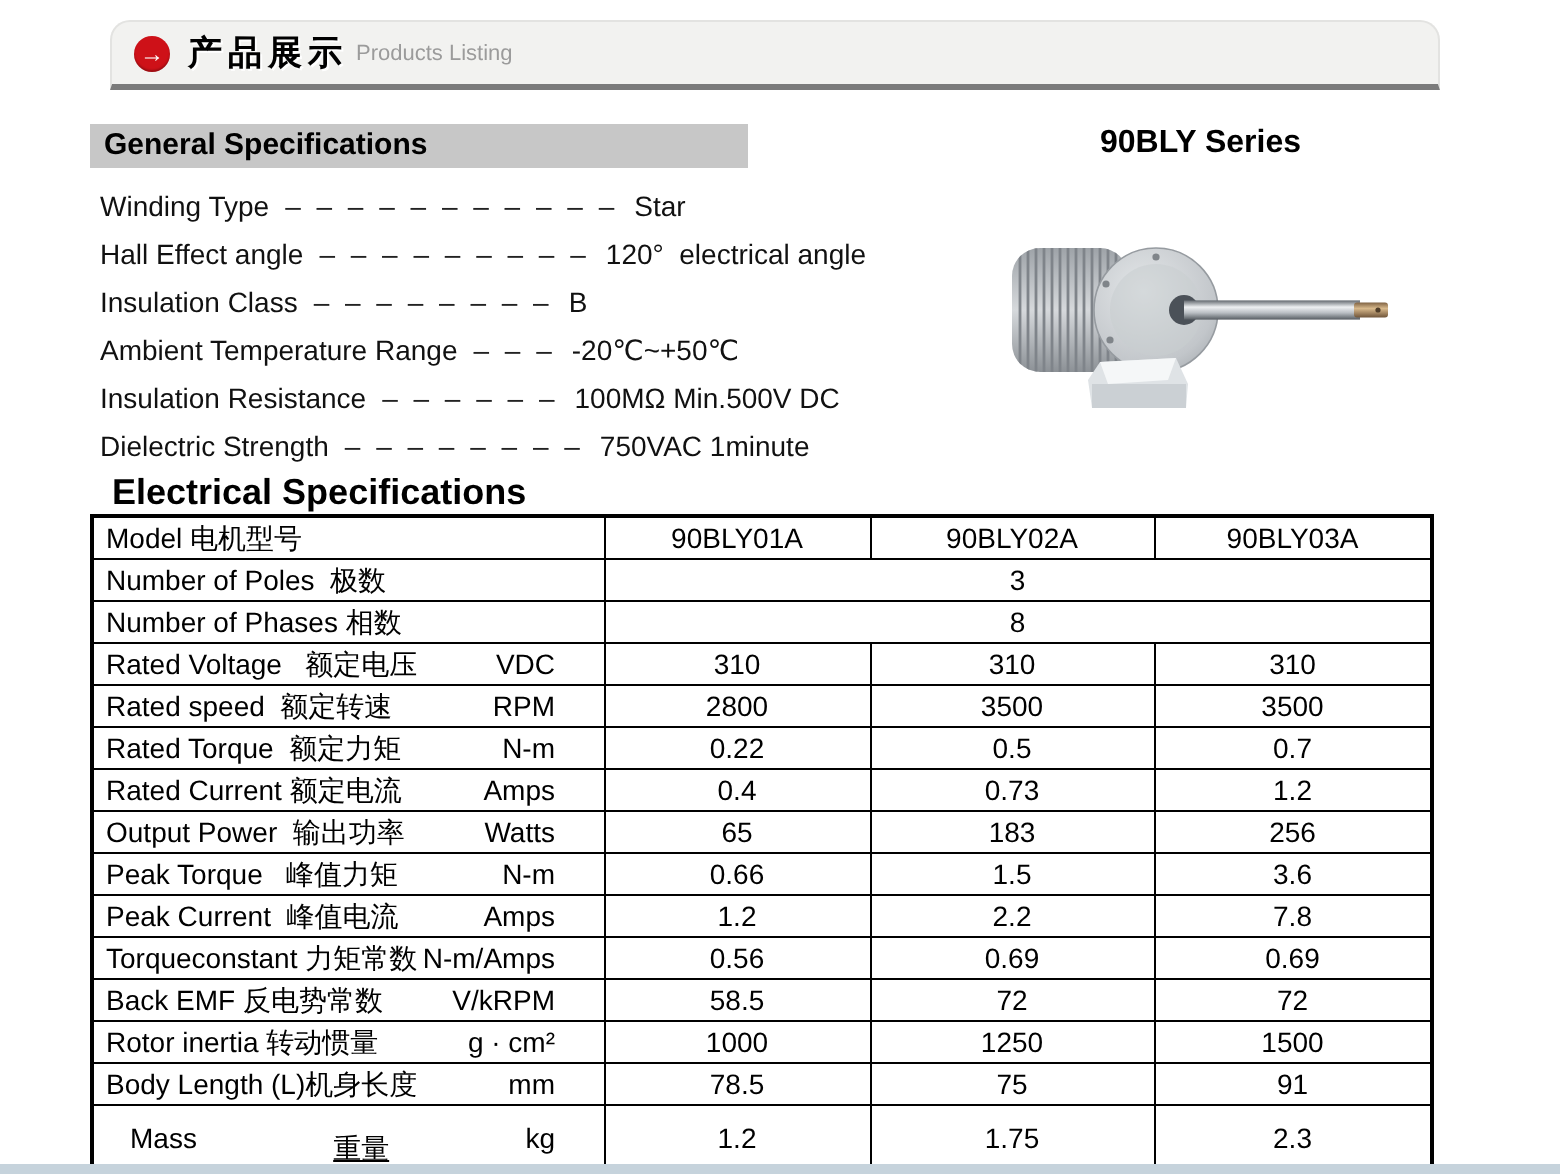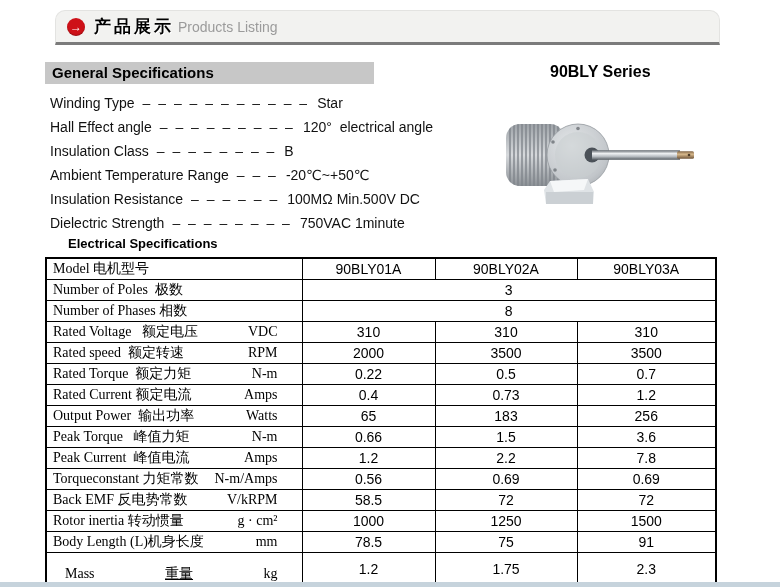--- a/index.html
+++ b/index.html
@@ -13,38 +13,38 @@
     background:#f2f2f0;border:1px solid #e3e3e1;border-bottom:3px solid #7b7b7b;
     border-radius:10px 10px 0 0;display:flex;align-items:center;box-sizing:content-box;
   }
   .red-circle{
     width:18px;height:18px;border-radius:50%;background:#ce1118;
     color:#fff;display:flex;align-items:center;justify-content:center;
     font-size:12px;font-weight:bold;margin-left:11px;flex:0 0 auto;
     box-shadow:inset 0 -1px 1px rgba(0,0,0,.25);
   }
   .zh-title{font-weight:bold;font-size:17px;margin-left:9px;letter-spacing:3px;text-shadow:1px 1px 0 #ffffff;text-align:right;}
-  .en-title{color:#9b9b9b;font-size:14px;margin-left:4px;}
+  .en-title{color:#9b9b9b;font-size:11px;margin-left:4px;}
   .graybar{
     position:absolute;left:45px;top:62px;width:329px;height:22px;background:#c7c7c7;
     font-weight:bold;font-size:15px;line-height:22px;padding-left:7px;box-sizing:border-box;
   }
   .series{position:absolute;left:550px;top:63px;font-weight:bold;font-size:16px;}
   .specs{position:absolute;left:50px;top:91px;font-size:14px;color:#111;}
   .spec-line{height:24px;line-height:24px;white-space:pre;}
   .spec-dashes{margin:0 8px;letter-spacing:2px;color:#222;}
   .motor{position:absolute;left:500px;top:120px;width:212px;height:100px;}
-  .elec-title{position:absolute;left:68px;top:236px;font-weight:bold;font-size:13px;}
+  .elec-title{position:absolute;left:56px;top:236px;font-weight:bold;font-size:18px;}
   .spec-table{
     position:absolute;left:45px;top:257px;width:670px;border-collapse:collapse;
     font-size:14px;color:#000;table-layout:fixed;border:2px solid #000;
   }
   .spec-table td{border:1px solid #000;height:20px;line-height:20px;padding:0;overflow:hidden;}
   .spec-table td.val{text-align:center;}
-  .lcell{display:flex;align-items:flex-end;white-space:pre;padding-left:6px;font-family:Liberation Serif, serif;}
+  .lcell{display:flex;align-items:center;white-space:pre;padding-left:6px;}
   .unit{margin-left:auto;margin-right:24px;}
   .mass-en{padding-left:12px;}
   .mass-zh{margin-left:auto;text-decoration:underline;margin-top:11px;}
   .bottom-strip{position:absolute;left:0;top:582px;width:780px;height:5px;background:#c6d3dc;}
 </style>
 </head>
 <body>
 
 <div class="page">
 
@@ -149,21 +149,21 @@
             <div class="lcell"><span>Rated Voltage   额定电压</span><span class="unit">VDC</span></div>
           </td>
         <td class="val">310</td>
         <td class="val">310</td>
         <td class="val">310</td>
       </tr>
       <tr>
         <td>
             <div class="lcell"><span>Rated speed  额定转速</span><span class="unit">RPM</span></div>
           </td>
-        <td class="val">2000</td>
+        <td class="val">2800</td>
         <td class="val">3500</td>
         <td class="val">3500</td>
       </tr>
       <tr>
         <td>
             <div class="lcell"><span>Rated Torque  额定力矩</span><span class="unit">N-m</span></div>
           </td>
         <td class="val">0.22</td>
         <td class="val">0.5</td>
         <td class="val">0.7</td>

